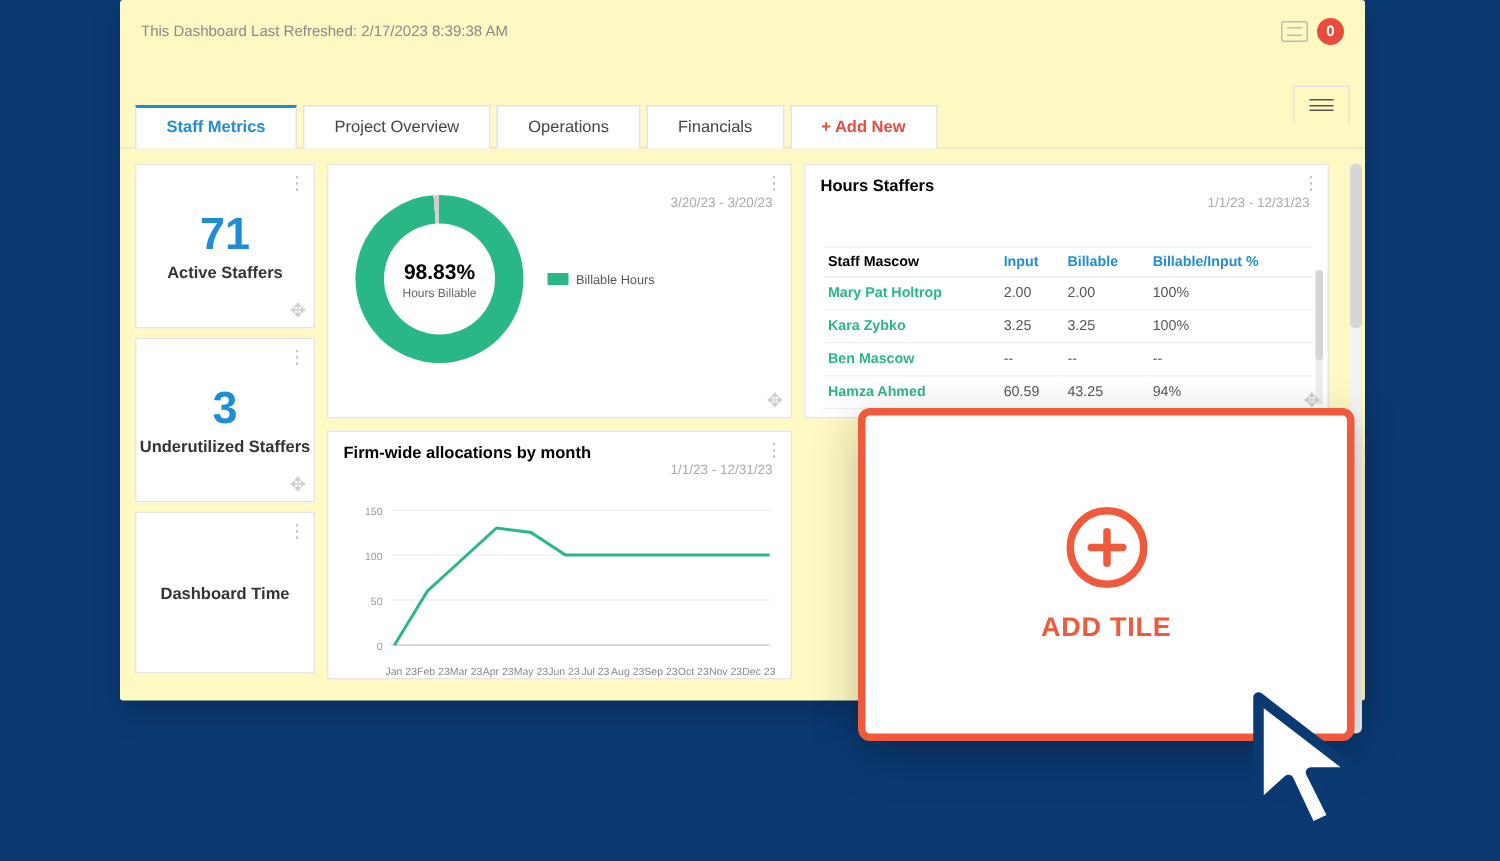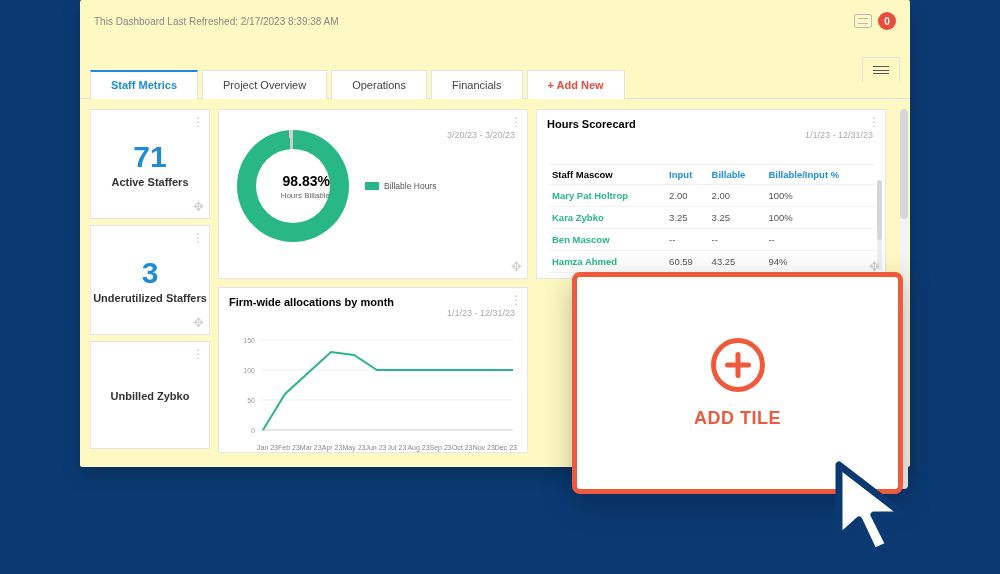--- a/index.html
+++ b/index.html
@@ -59,21 +59,21 @@
   .t5 { left:138px; top:188px; width:310px; height:166px; }
 
   .t6 { left:456px; top:10px;  width:350px; height:170px; }
 
   
   .donut-wrap { display:flex; align-items:center; gap:16px; padding:20px 10px 10px 18px;}
   .donut { width:112px; height:112px; border-radius:50%;
            background: conic-gradient(#29b785 0% 98.83%, #cfcfcf 98.83% 100%);
            display:flex; align-items:center; justify-content:center; }
   .donut-inner { width:74px; height:74px; background:#fff; border-radius:50%;
-                 display:flex; flex-direction:column; align-items:flex-end; justify-content:center; }
+                 display:flex; flex-direction:column; align-items:center; justify-content:center; }
   .donut-inner .p { font-size:14px; font-weight:bold; }
   .donut-inner .s { font-size:8px; color:#666; margin-top:2px; }
   .legend { display:flex; align-items:center; gap:5px; font-size:8.5px; color:#555; }
   .legend .sw { width:14px; height:8px; background:#29b785; }
 
   
   .linechart { padding: 22px 10px 4px 14px; }
   svg.lch { width: 285px; height: 110px; }
   .xlabels { display:flex; font-size:7px; color:#888; padding-left:24px; }
   .xlabels span { flex:1; text-align:center; white-space:nowrap; }
@@ -143,21 +143,21 @@
       <div class="drag">✥</div>
     </div>
     <div class="tile kpi t2">
       <div class="kebab">⋮</div>
       <div class="num">3</div>
       <div class="lbl">Underutilized Staffers</div>
       <div class="drag">✥</div>
     </div>
     <div class="tile kpi t3">
       <div class="kebab">⋮</div>
-      <div class="lbl">Unbilled Zybko</div>
+      <div class="lbl">Dashboard Time</div>
     </div>
 
     <div class="tile t4">
       <div class="kebab">⋮</div>
       <div class="date">3/20/23 - 3/20/23</div>
       <div class="donut-wrap">
         <div class="donut">
           <div class="donut-inner">
             <div class="p">98.83%</div>
             <div class="s">Hours Billable</div>
@@ -199,21 +199,21 @@
             <span>Sep 23</span>
             <span>Oct 23</span>
             <span>Nov 23</span>
             <span>Dec 23</span>
         </div>
       </div>
     </div>
 
     <div class="tile t6">
       <div class="kebab">⋮</div>
-      <h4>Hours Scorecard</h4>
+      <h4>Hours Staffers</h4>
       <div class="date">1/1/23 - 12/31/23</div>
       <div class="sc-body">
         <div class="sc-scroll"></div>
         <table class="sc-table">
           <thead>
               <tr>
             <th>Staff Mascow</th>
             <th>Input</th>
             <th>Billable</th>
             <th>Billable/Input %</th>

